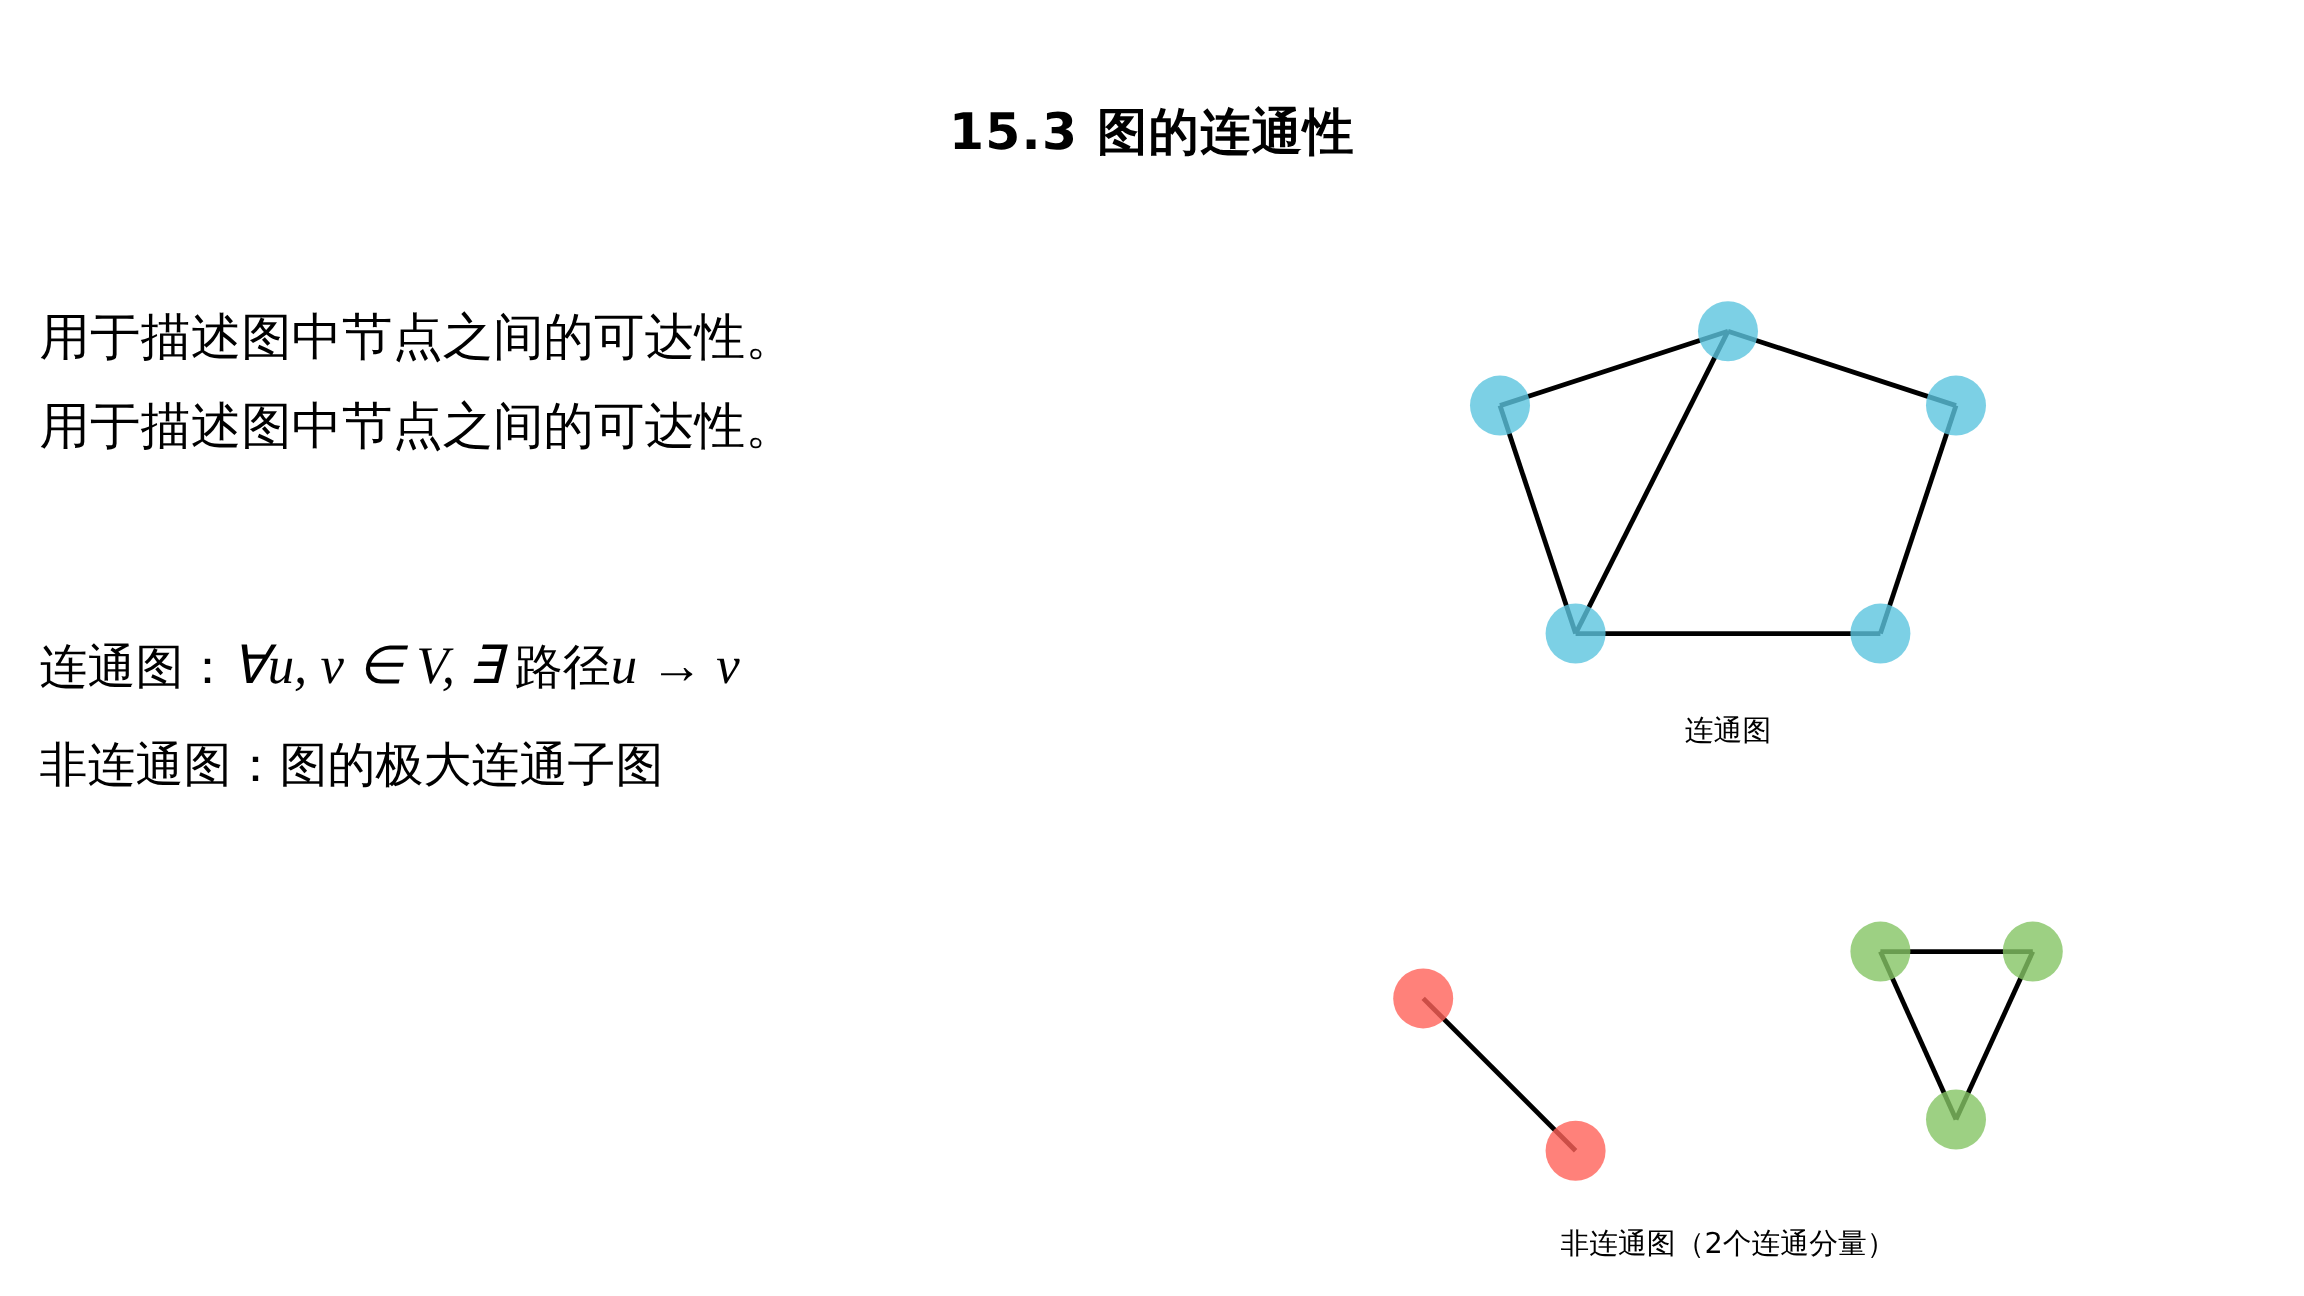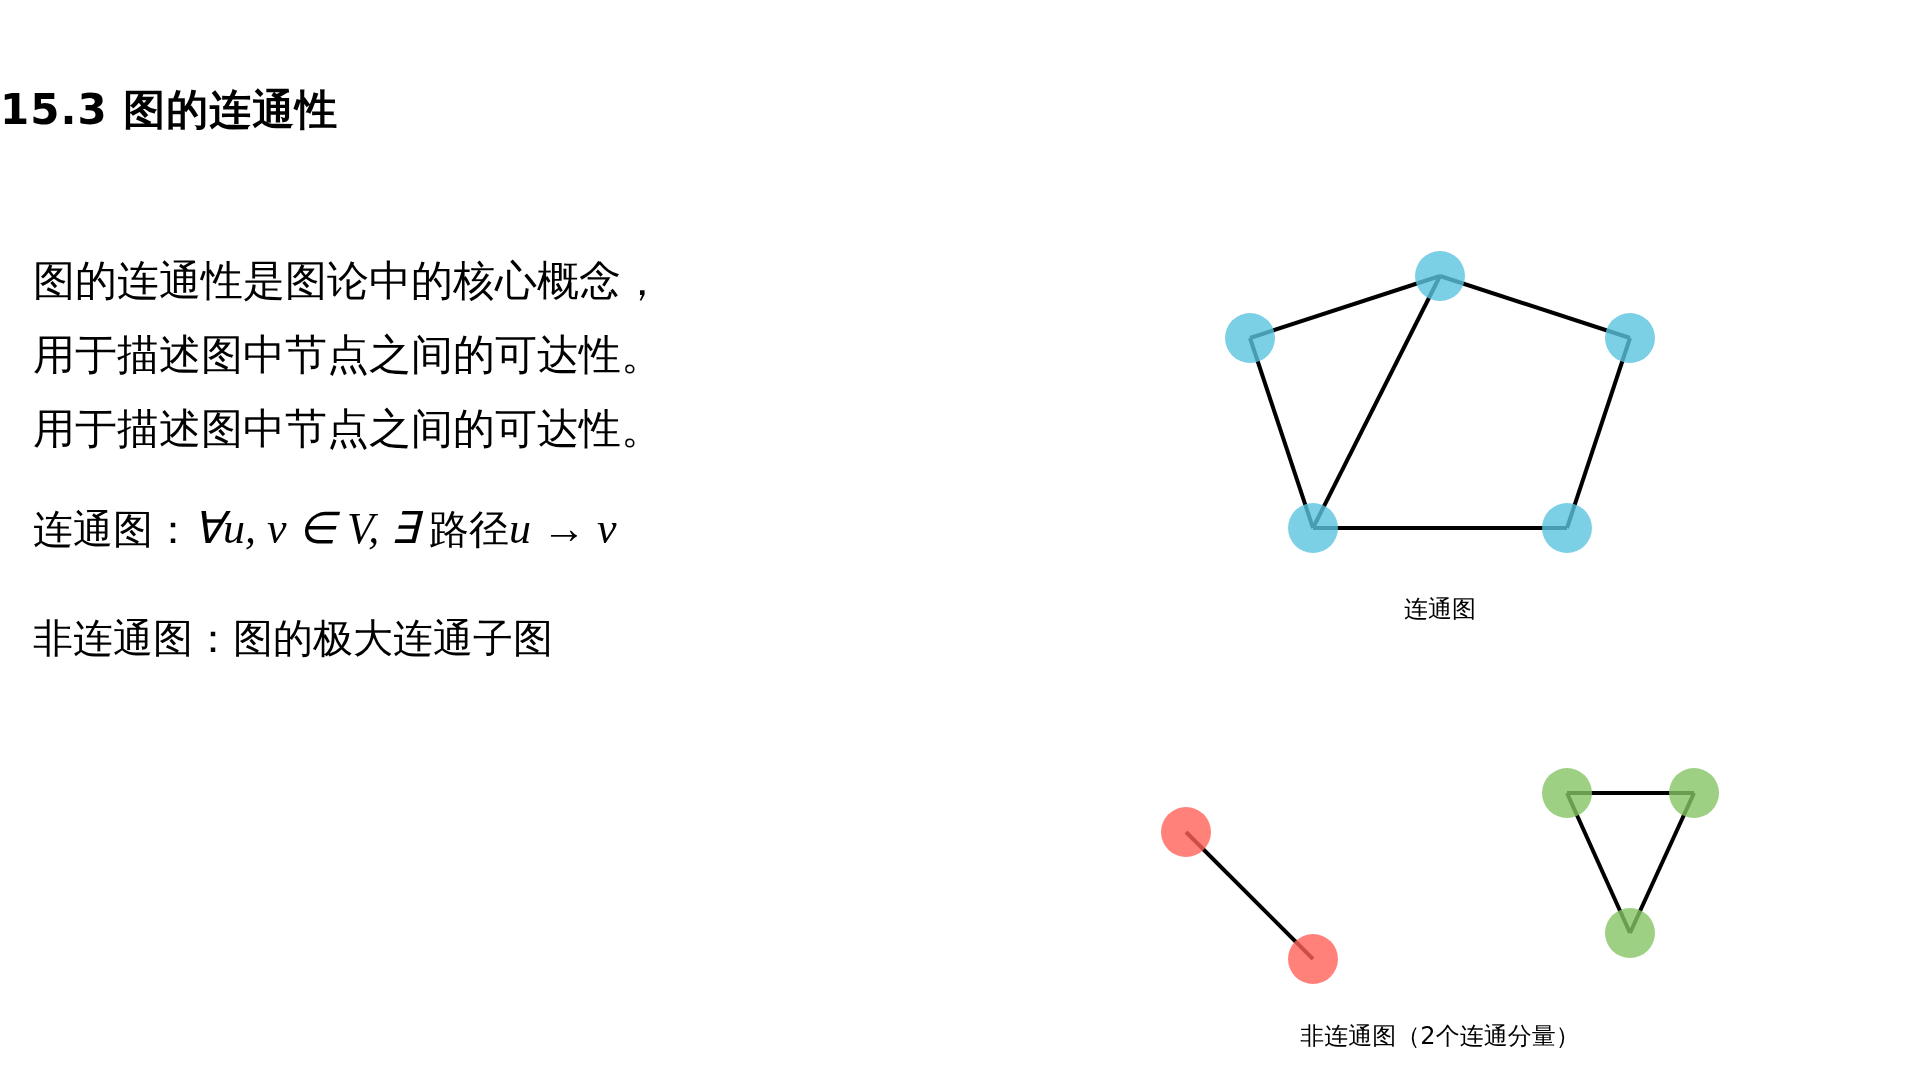--- a/index.html
+++ b/index.html
@@ -12,21 +12,21 @@
       height: 1080px;
       position: relative;
       overflow: hidden;
       color: #000000;
     }
     .title {
       position: absolute;
       top: 82px;
       left: 0;
       width: 1920px;
-      text-align: left;
+      text-align: center;
       font-family: "DejaVu Sans", sans-serif;
       font-weight: bold;
       font-size: 42px;
       line-height: 56px;
       letter-spacing: 1px;
     }
     .intro {
       position: absolute;
       left: 33px;
       top: 244px;
@@ -41,39 +41,38 @@
       font-family: "DejaVu Serif", serif;
       font-size: 40px;
       line-height: 50px;
       white-space: nowrap;
     }
     .formula .math {
       font-style: italic;
       font-family: "Liberation Serif", serif;
       font-size: 44px;
     }
-    #formula-1 { top: 504px; }
+    #formula-1 { top: 530px; }
     #formula-2 { top: 613px; }
     svg.diagram {
       position: absolute;
       left: 0;
       top: 0;
     }
     .caption {
       font-family: "DejaVu Sans", sans-serif;
       font-size: 24px;
     }
   </style>
 </head>
 <body>
 
 <div class="title">15.3 图的连通性</div>
 
 <div class="intro">
-  <div>图的连通性是图论中的核心概念，</div>
   <div>用于描述图中节点之间的可达性。</div>
   <div>用于描述图中节点之间的可达性。</div>
 </div>
 
 <div class="formula" id="formula-1">
   <span>连通图：</span><span class="math">∀u, v ∈ V, ∃ </span><span>路径</span><span class="math">u → v</span>
 </div>
 
 <div class="formula" id="formula-2">
   <span>非连通图：</span><span>图的极大连通子图</span>

